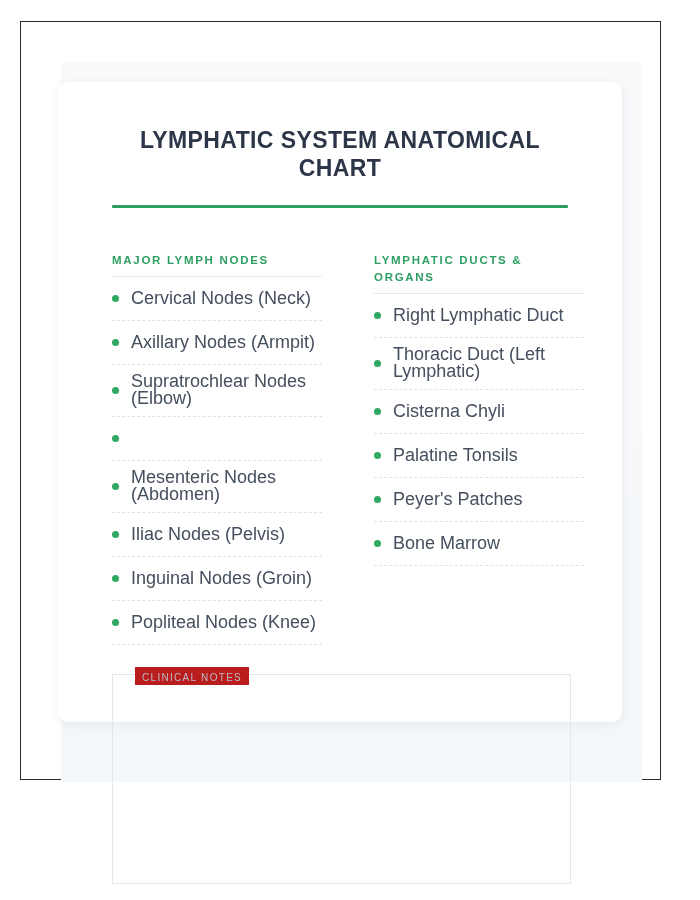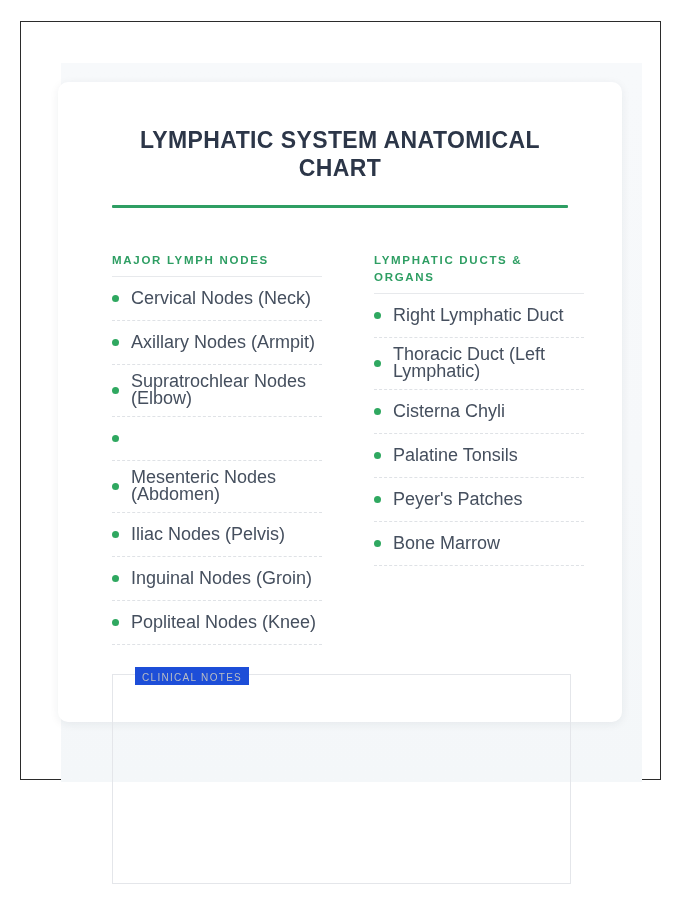--- a/index.html
+++ b/index.html
@@ -133,21 +133,21 @@
     width: 459px;
     height: 210px;
     border: 1px solid #e4e6ea;
     box-sizing: border-box;
     pointer-events: auto;
   }
   .notes-legend-wrap {
     position: absolute;
     left: 22px;
     top: -8px;
-    background: #1d4ed8;
+    background: #b91c1c;
     padding: 0 7px;
   }
   .notes-legend {
     font-size: 10px;
     letter-spacing: 1.3px;
     color: #b9bdc4;
     text-transform: uppercase;
     white-space: nowrap;
   }
   .notes-area {

